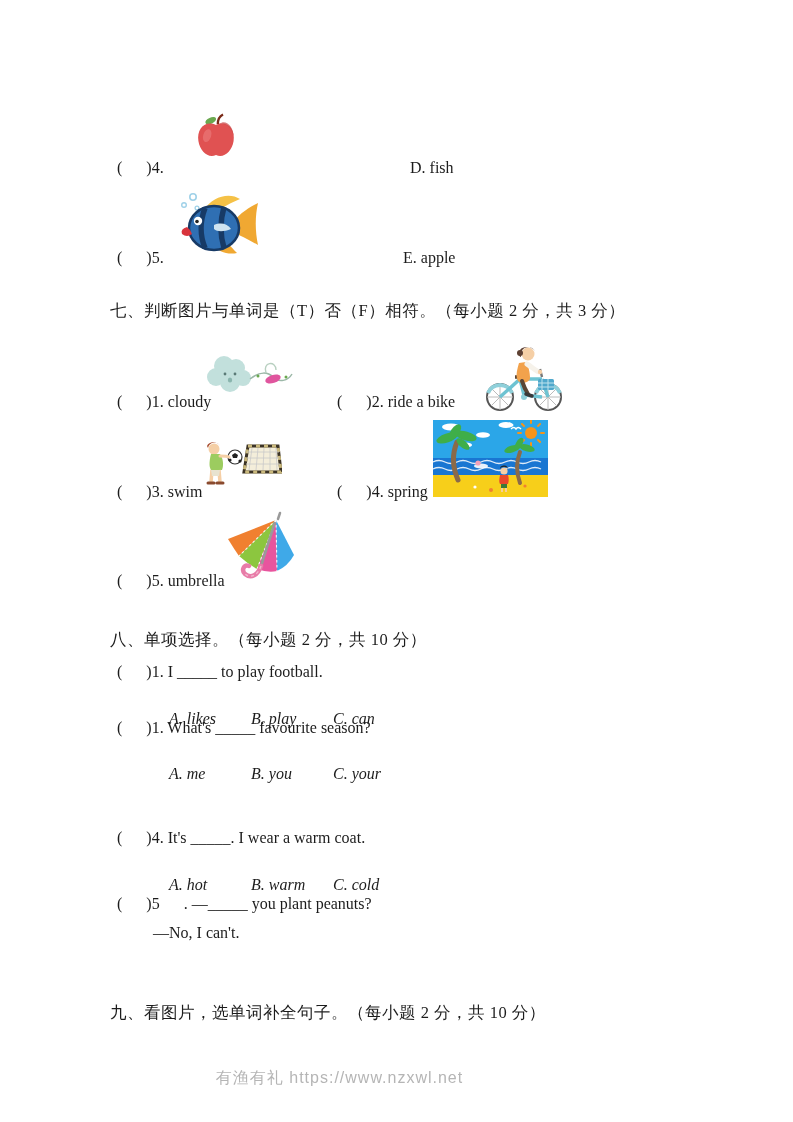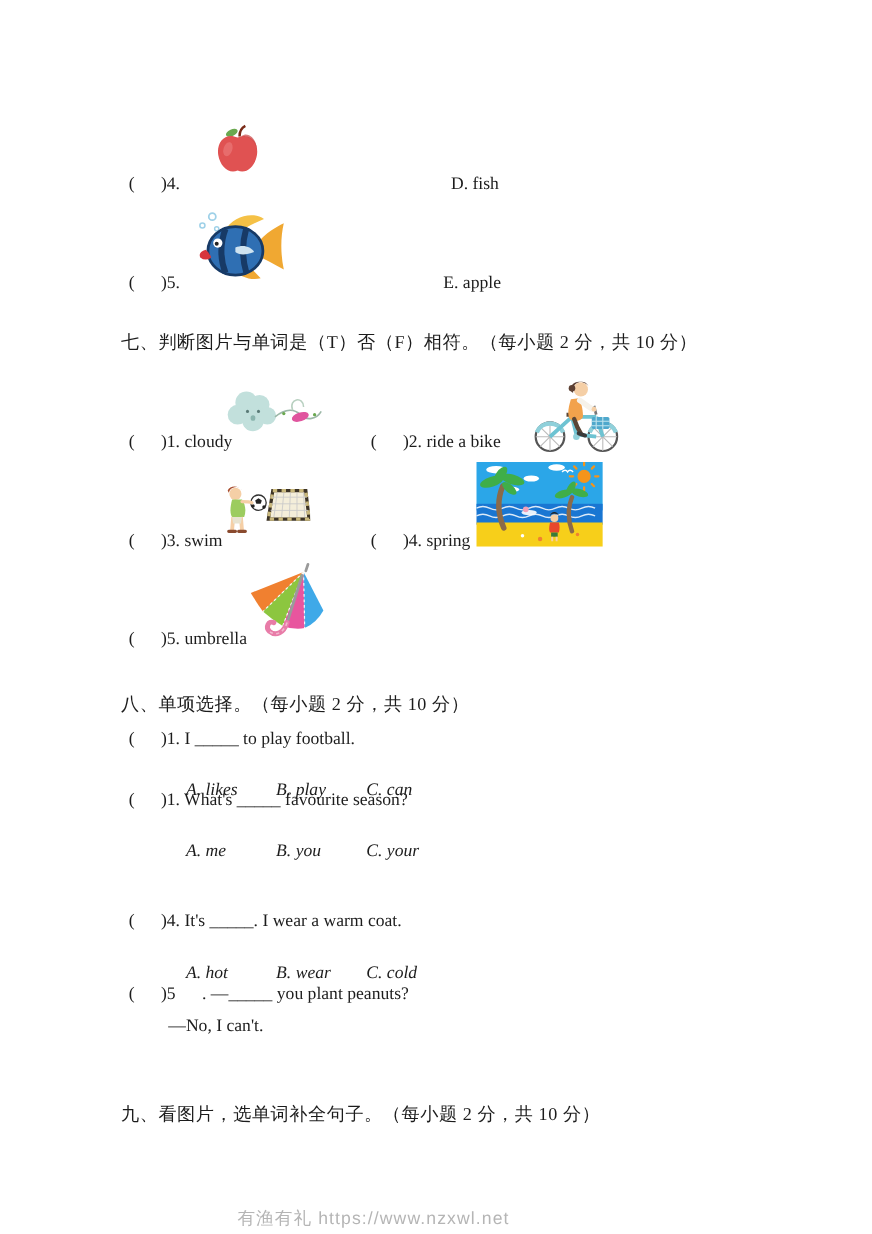--- a/index.html
+++ b/index.html
@@ -8,21 +8,20 @@
     font-family:"Liberation Serif","DejaVu Serif",serif;color:#1c1c1c;overflow:hidden;
   }
   .txt{position:absolute;white-space:pre;font-size:16px;line-height:19px;}
   .hdr{font-size:16.5px;letter-spacing:0.5px;}
   .opts .opt{display:inline-block;width:82px;font-style:italic;}
   .opts .opt.last{width:auto;}
   .footer{
     position:absolute;left:0;top:1068px;width:679px;text-align:center;
     color:#b5b5b5;font-size:16px;letter-spacing:1px;
     font-family:"Liberation Sans","DejaVu Sans",sans-serif;
-    margin-top:30px;
   }
   .img{position:absolute;}
 </style>
 </head>
 <body>
 
 <div class="sheet">
 
   <svg class="img" style="left:194px;top:112px" width="44" height="49" viewBox="0 0 50 52">
     <path d="M27 12 C27 7 29 3 33 1" stroke="#7a2b18" stroke-width="2.6" fill="none"></path>
@@ -45,21 +44,21 @@
     <path d="M33 17 C28 30 28 45 33 57" stroke="#173a66" stroke-width="5.5" fill="none"></path>
     <path d="M52 16 C48 30 48 44 52 57" stroke="#173a66" stroke-width="5.5" fill="none"></path>
     <path d="M42 34 C49 31 56 33 59 38 C52 41 45 41 42 38 Z" fill="#cfe3f0"></path>
     <circle cx="26" cy="30" r="4.2" fill="#ffffff"></circle>
     <circle cx="25" cy="30.5" r="1.8" fill="#222222"></circle>
     <path d="M15 36 q-7 2 -5 7 q5 4 10 0 q-2 -5 -5 -7 Z" fill="#d8343c"></path>
   </svg>
   <div class="txt" style="left:117px;top:248px">(      )5.</div>
   <div class="txt" style="left:403px;top:248px">E. apple</div>
 
-  <div class="txt hdr" style="left:110px;top:301px">七、判断图片与单词是（T）否（F）相符。（每小题 2 分，共 10 分）</div>
+  <div class="txt hdr" style="left:110px;top:301px">七、判断图片与单词是（T）否（F）相符。（每小题 2 分，共 3 分）</div>
 
   <svg class="img" style="left:202px;top:353px" width="96" height="44" viewBox="0 0 96 44">
     <g fill="#c2e0dc">
       <circle cx="14" cy="24" r="9"></circle>
         <circle cx="22" cy="13" r="10"></circle>
       <circle cx="34" cy="15" r="9"></circle>
         <circle cx="41" cy="25" r="8"></circle>
       <circle cx="28" cy="29" r="10"></circle>
     </g>
     <circle cx="23" cy="21" r="1.4" fill="#5a7a76"></circle>
@@ -190,21 +189,21 @@
   </div>
 
   <div class="txt" style="left:117px;top:718px">(      )1. What's _____ favourite season?</div>
   <div class="txt opts" style="left:153px;top:745px">
     <span class="opt">A. me</span><span class="opt">B. you</span><span class="opt last">C. your</span>
   </div>
 
 
   <div class="txt" style="left:117px;top:828px">(      )4. It's _____. I wear a warm coat.</div>
   <div class="txt opts" style="left:153px;top:856px">
-    <span class="opt">A. hot</span><span class="opt">B. wear</span><span class="opt last">C. cold</span>
+    <span class="opt">A. hot</span><span class="opt">B. warm</span><span class="opt last">C. cold</span>
   </div>
 
   <div class="txt" style="left:117px;top:894px">(      )5      . —_____ you plant peanuts?</div>
   <div class="txt" style="left:153px;top:923px">—No, I can't.</div>
 
   <div class="txt hdr" style="left:110px;top:1003px">九、看图片，选单词补全句子。（每小题 2 分，共 10 分）</div>
 
   <div class="footer">有渔有礼 https://www.nzxwl.net</div>
 
 </div>

